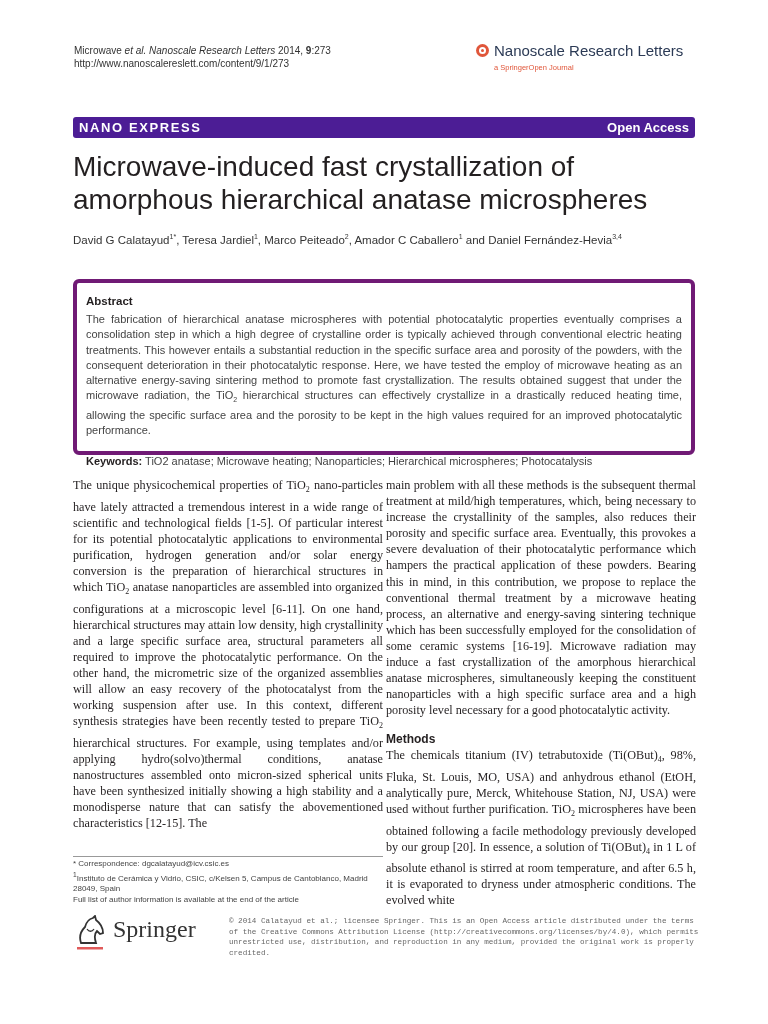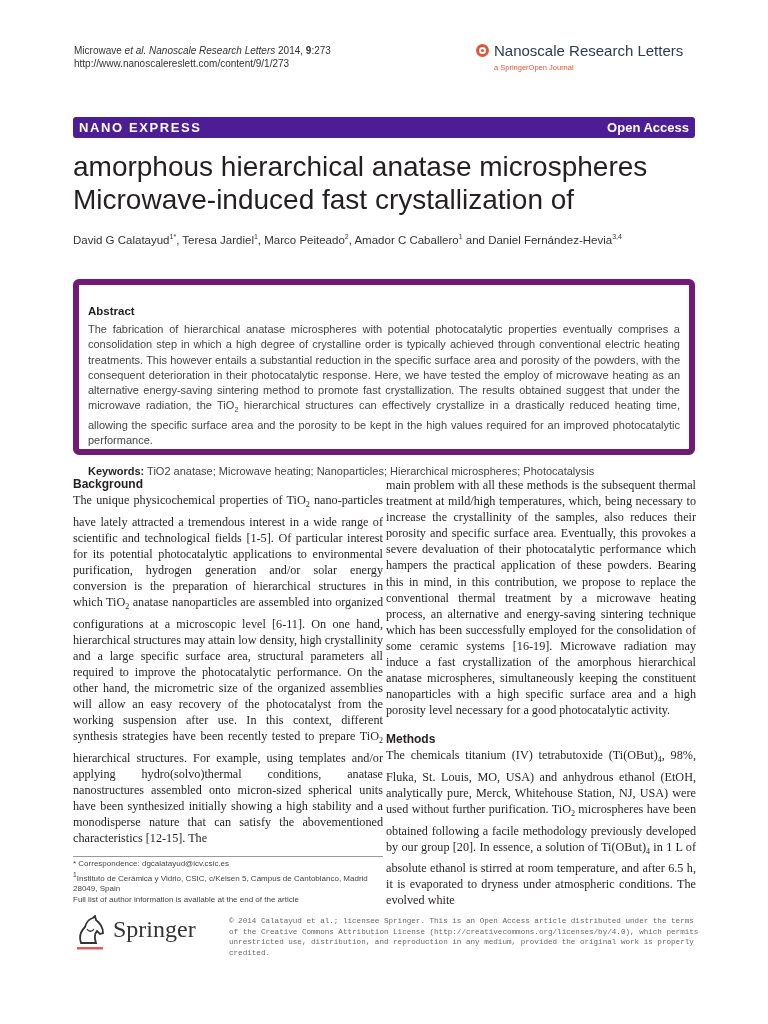--- a/index.html
+++ b/index.html
@@ -21,21 +21,21 @@
   .banner { position: absolute; left: 73px; top: 117px; width: 622px; height: 21px; background: #4c1d95; border-radius: 3px; color: #fff; font-family: "Liberation Sans", sans-serif; font-weight: bold; display: flex; justify-content: space-between; align-items: center; padding: 0 6px; }
   .banner .left { font-size: 13px; letter-spacing: 1.6px; }
   .banner .right { font-size: 13px; text-align: center; }
 
   
   .title { position: absolute; left: 73px; top: 150px; width: 640px; font-family: "Liberation Sans", sans-serif; font-size: 28px; line-height: 33px; color: #231f20; }
   .authors { position: absolute; left: 73px; top: 233px; width: 640px; font-family: "Liberation Sans", sans-serif; font-size: 11.5px; color: #333; }
   .authors sup { font-size: 7px; }
 
   
-  .abstract { position: absolute; left: 73px; top: 279px; width: 622px; height: 176px; border: 6px solid #701a75; border-radius: 6px; padding: 20px 9px; font-family: "Liberation Sans", sans-serif; }
+  .abstract { position: absolute; left: 73px; top: 279px; width: 622px; height: 176px; border: 4px solid #701a75; border-radius: 6px; padding: 12px 9px; font-family: "Liberation Sans", sans-serif; }
   .abstract h3 { font-size: 11.5px; font-weight: bold; margin-bottom: 5px; }
   .abstract p { font-size: 11px; line-height: 15.3px; color: #444; text-align: justify; }
   .abstract .kw { margin-top: 16px; font-size: 11px; color: #444; }
   .abstract .kw b { color: #231f20; }
 
   
   .col { position: absolute; top: 477px; width: 310px; font-family: "Liberation Serif", serif; font-size: 12.2px; line-height: 16.1px; text-align: justify; color: #231f20; }
   .col.left { left: 73px; }
   .col.right { left: 386px; }
   .col h4 { font-family: "Liberation Sans", sans-serif; font-weight: bold; font-size: 12px; line-height: 15px; }
@@ -73,40 +73,39 @@
   </div>
   <div class="sub">a SpringerOpen Journal</div>
 </div>
 
 <div class="banner">
   <span class="left">NANO EXPRESS</span>
   <span class="right">Open Access</span>
 </div>
 
 <div class="title">
+  <div>Microwave-induced fast crystallization of</div>
   <div>amorphous hierarchical anatase microspheres</div>
-  <div>Microwave-induced fast crystallization of</div>
 </div>
 
 <div class="authors">
   <span>David G Calatayud</span><sup>1*</sup><span>, </span>
   <span>Teresa Jardiel</span><sup>1</sup><span>, </span>
   <span>Marco Peiteado</span><sup>2</sup><span>, </span>
   <span>Amador C Caballero</span><sup>1</sup><span> and </span>
   <span>Daniel Fernández-Hevia</span><sup>3,4</sup>
 </div>
 
 <div class="abstract">
   <h3>Abstract</h3>
   <p><span>The fabrication of hierarchical anatase microspheres with potential photocatalytic properties eventually comprises a consolidation step in which a high degree of crystalline order is typically achieved through conventional electric heating treatments. This however entails a substantial reduction in the specific surface area and porosity of the powders, with the consequent deterioration in their photocatalytic response. Here, we have tested the employ of microwave heating as an alternative energy-saving sintering method to promote fast crystallization. The results obtained suggest that under the microwave radiation, the TiO</span><sub style="font-size:7px">2</sub><span> hierarchical structures can effectively crystallize in a drastically reduced heating time, allowing the specific surface area and the porosity to be kept in the high values required for an improved photocatalytic performance.</span></p>
   <div class="kw"><b>Keywords:</b><span> TiO2 anatase; Microwave heating; Nanoparticles; Hierarchical microspheres; Photocatalysis</span></div>
 </div>
 
 <div class="col left">
-  <h4>Background</h4>
   <p><span>The unique physicochemical properties of TiO</span><sub>2</sub><span> nano-particles have lately attracted a tremendous interest in a wide range of scientific and technological fields [1-5]. Of particular interest for its potential photocatalytic applications to environmental purification, hydrogen generation and/or solar energy conversion is the preparation of hierarchical structures in which TiO</span><sub>2</sub><span> anatase nanoparticles are assembled into organized configurations at a microscopic level [6-11]. On one hand, hierarchical structures may attain low density, high crystallinity and a large specific surface area, structural parameters all required to improve the photocatalytic performance. On the other hand, the micrometric size of the organized assemblies will allow an easy recovery of the photocatalyst from the working suspension after use. In this context, different synthesis strategies have been recently tested to prepare TiO</span><sub>2</sub><span> hierarchical structures. For example, using templates and/or applying hydro(solvo)thermal conditions, anatase nanostructures assembled onto micron-sized spherical units have been synthesized initially showing a high stability and a monodisperse nature that can satisfy the abovementioned characteristics [12-15]. The</span></p>
 </div>
 
 <div class="col right">
   <p>main problem with all these methods is the subsequent thermal treatment at mild/high temperatures, which, being necessary to increase the crystallinity of the samples, also reduces their porosity and specific surface area. Eventually, this provokes a severe devaluation of their photocatalytic performance which hampers the practical application of these powders. Bearing this in mind, in this contribution, we propose to replace the conventional thermal treatment by a microwave heating process, an alternative and energy-saving sintering technique which has been successfully employed for the consolidation of some ceramic systems [16-19]. Microwave radiation may induce a fast crystallization of the amorphous hierarchical anatase microspheres, simultaneously keeping the constituent nanoparticles with a high specific surface area and a high porosity level necessary for a good photocatalytic activity.</p>
   <div class="gap"></div>
   <h4>Methods</h4>
   <p><span>The chemicals titanium (IV) tetrabutoxide (Ti(OBut)</span><sub>4</sub><span>, 98%, Fluka, St. Louis, MO, USA) and anhydrous ethanol (EtOH, analytically pure, Merck, Whitehouse Station, NJ, USA) were used without further purification. TiO</span><sub>2</sub><span> microspheres have been obtained following a facile methodology previously developed by our group [20]. In essence, a solution of Ti(OBut)</span><sub>4</sub><span> in 1 L of absolute ethanol is stirred at room temperature, and after 6.5 h, it is evaporated to dryness under atmospheric conditions. The evolved white</span></p>
 </div>
 

